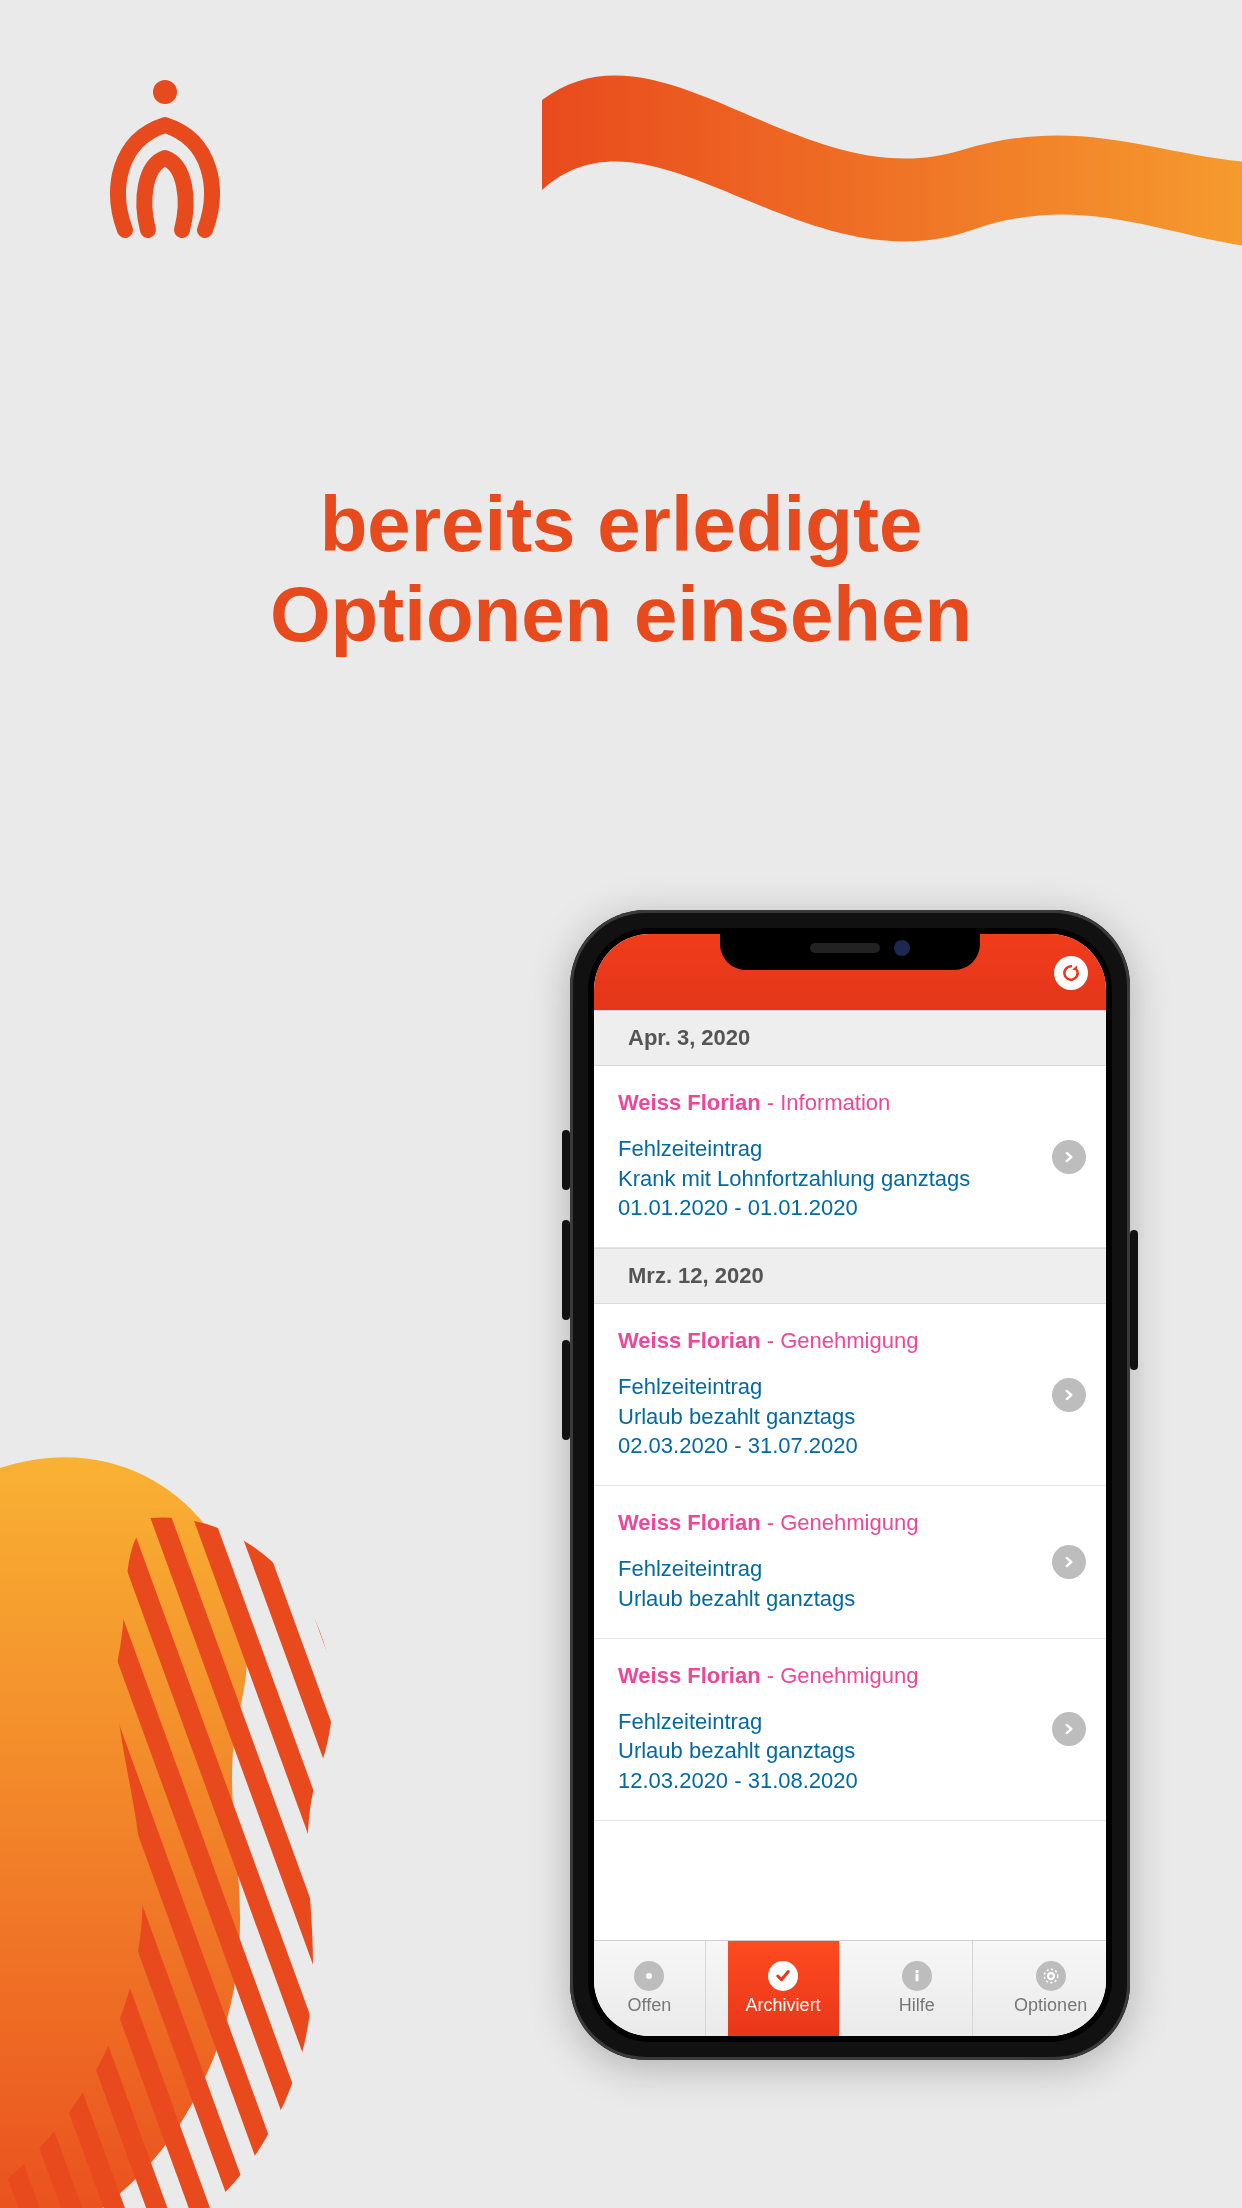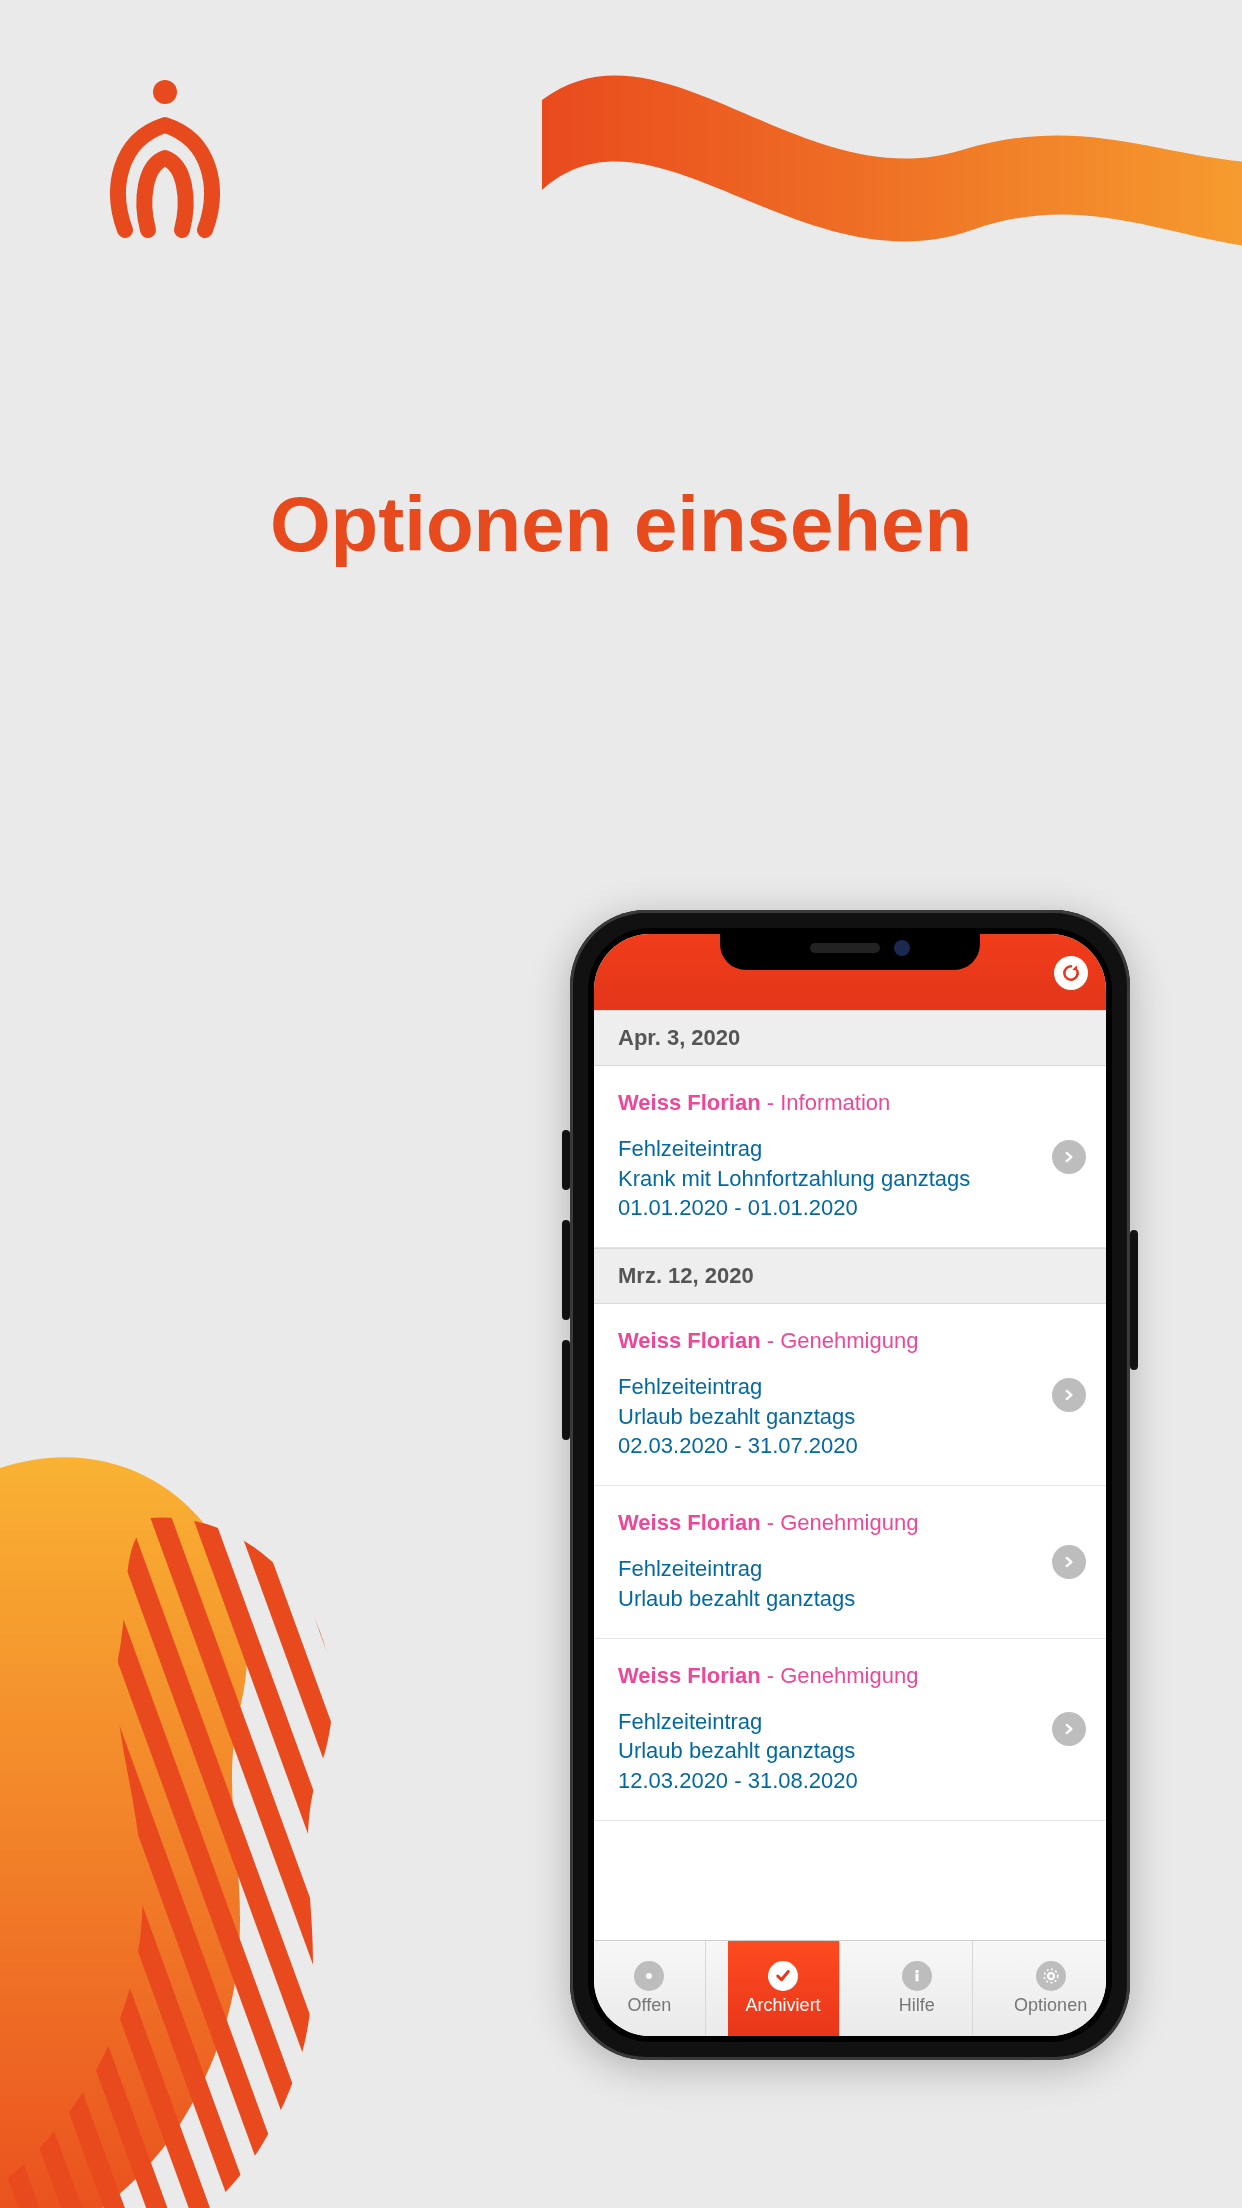--- a/index.html
+++ b/index.html
@@ -147,21 +147,21 @@
 
 .list {
   flex: 1;
   overflow: hidden;
   background: #fff;
 }
 .date-header {
   background: #eeeeee;
   border-top: 1px solid #d9d9d9;
   border-bottom: 1px solid #d9d9d9;
-  padding: 14px 24px;
+  padding: 14px 34px;
   font-size: 22px;
   font-weight: 700;
   color: #555;
 }
 .item {
   padding: 24px 70px 24px 24px;
   border-bottom: 1px solid #e6e6e6;
   position: relative;
   font-size: 22px;
   color: #444;
@@ -253,20 +253,21 @@
 
 <svg class="logo" viewBox="0 0 150 170">
   <g fill="none" stroke="#e74a1c" stroke-width="16" stroke-linecap="round" stroke-linejoin="round">
     <circle cx="75" cy="22" r="12" fill="#e74a1c" stroke="none"></circle>
     <path d="M35,160 C20,120 28,70 75,55 C122,70 130,120 115,160"></path>
     <path d="M58,160 C50,130 55,95 75,88 C95,95 100,130 92,160"></path>
   </g>
 </svg>
 
 <div class="heading">
+  <div>bereits erledigte</div>
   <div>Optionen einsehen</div>
 </div>
 
 <div class="phone">
   <span class="side-btn s1"></span>
   <span class="side-btn s2"></span>
   <span class="side-btn s3"></span>
   <span class="side-btn s4"></span>
   <div class="phone-inner">
     <div class="notch"></div>

